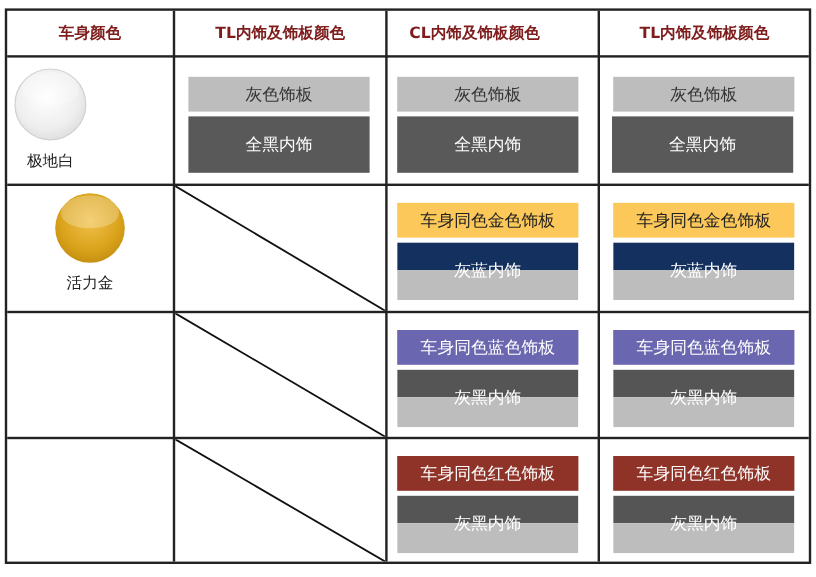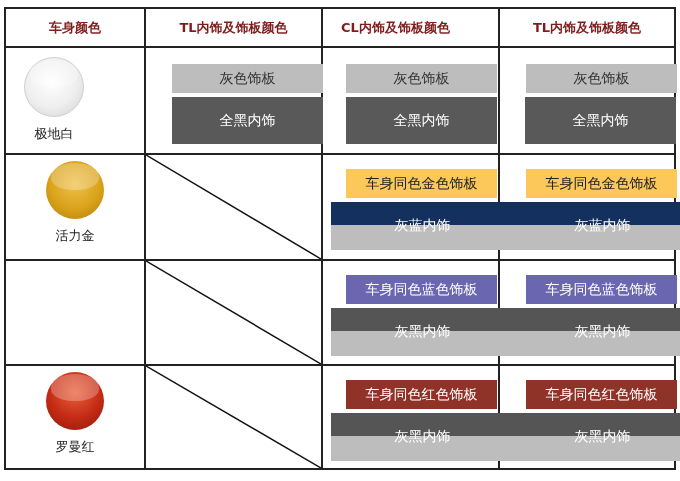--- a/index.html
+++ b/index.html
@@ -11,22 +11,22 @@
   .hline { position: absolute; left: 0; right: 0; height: 2px; background: #222; }
   .cell { position: absolute; box-sizing: border-box; }
   .hdr { display: flex; align-items: center; justify-content: center;
          font-weight: bold; font-size: 13px; color: #7f1d1d; }
   .swatch-wrap { display: flex; flex-direction: column; align-items: center; }
   .sphere { width: 58px; height: 58px; border-radius: 50%; position: relative; }
   .sphere::after { content: ""; position: absolute; left: 8%; top: 4%; width: 84%; height: 46%;
          border-radius: 50% 50% 45% 45%; background: rgba(255,255,255,0.25); }
   .sw-label { font-size: 13px; color: #222; margin-top: 8px; }
   .bar { position: absolute; display: flex; align-items: center; justify-content: center;
-         font-size: 14px; box-sizing: border-box; margin-left: 15px; }
-  .split { position: absolute; overflow: hidden; padding-left: 32px; }
+         font-size: 14px; box-sizing: border-box; }
+  .split { position: absolute; overflow: hidden; }
   .split .top { position: absolute; left: 0; right: 0; top: 0; height: 48%; }
   .split .bot { position: absolute; left: 0; right: 0; bottom: 0; height: 52%; }
   .split .txt { position: absolute; left: 0; right: 0; top: 0; bottom: 0; display: flex;
          align-items: center; justify-content: center; color: #fff; font-size: 14px; }
   svg.diag { position: absolute; left: 0; top: 0; }
 </style>
 </head>
 <body>
 
 <div class="tbl">
@@ -37,21 +37,21 @@
   <div class="hline" style="top:37px"></div>
   <div class="hline" style="top:144px"></div>
   <div class="hline" style="top:250px"></div>
   <div class="hline" style="top:355px"></div>
 
   <div class="cell hdr" style="left:0;top:0;width:138px;height:37px">车身颜色</div>
   <div class="cell hdr" style="left:140px;top:0;width:175px;height:37px">TL内饰及饰板颜色</div>
   <div class="cell hdr" style="left:317px;top:0;width:145px;height:37px">CL内饰及饰板颜色</div>
   <div class="cell hdr" style="left:494px;top:0;width:174px;height:37px">TL内饰及饰板颜色</div>
 
-  <div class="cell" style="left:12px;top:39px;width:164px;height:105px">
+  <div class="cell" style="left:0;top:39px;width:164px;height:105px">
     <div class="swatch-wrap" style="position:absolute;left:6px;top:9px;width:60px">
       <div class="sphere" style="background:radial-gradient(circle at 45% 40%, #ffffff 0%, #eeeeee 55%, #cfcfcf 100%);border:1px solid #d0d0d0"></div>
       <div class="sw-label">极地白</div>
     </div>
   </div>
 
   <div class="bar" style="left:151px;top:55px;width:151px;height:29px;background:#bdbdbd;color:#333">灰色饰板</div>
   <div class="bar" style="left:151px;top:88px;width:151px;height:47px;background:#595959;color:#fff">全黑内饰</div>
 
   <div class="bar" style="left:325px;top:55px;width:151px;height:29px;background:#bdbdbd;color:#333">灰色饰板</div>
@@ -95,26 +95,20 @@
     <div class="txt">灰黑内饰</div>
   </div>
 
   <div class="bar" style="left:505px;top:266px;width:151px;height:29px;background:#6b66b0;color:#fff">车身同色蓝色饰板</div>
   <div class="split" style="left:505px;top:299px;width:151px;height:48px">
     <div class="top" style="background:#555555"></div>
       <div class="bot" style="background:#bdbdbd"></div>
     <div class="txt">灰黑内饰</div>
   </div>
 
-  <div class="cell" style="left:0;top:357px;width:138px;height:102px">
-    <div class="swatch-wrap" style="position:absolute;left:39px;top:6px;width:60px">
-      <div class="sphere" style="background:radial-gradient(circle at 50% 35%, #e8603a 0%, #c32a14 55%, #8e1a0a 100%)"></div>
-      <div class="sw-label">罗曼红</div>
-    </div>
-  </div>
   <svg class="diag" style="left:140px;top:357px" width="175" height="102">
       <line x1="0" y1="0" x2="175" y2="102" stroke="#111" stroke-width="1.5"></line>
     </svg>
 
   <div class="bar" style="left:325px;top:371px;width:151px;height:29px;background:#8f3329;color:#fff">车身同色红色饰板</div>
   <div class="split" style="left:325px;top:404px;width:151px;height:48px">
     <div class="top" style="background:#555555"></div>
       <div class="bot" style="background:#bdbdbd"></div>
     <div class="txt">灰黑内饰</div>
   </div>

